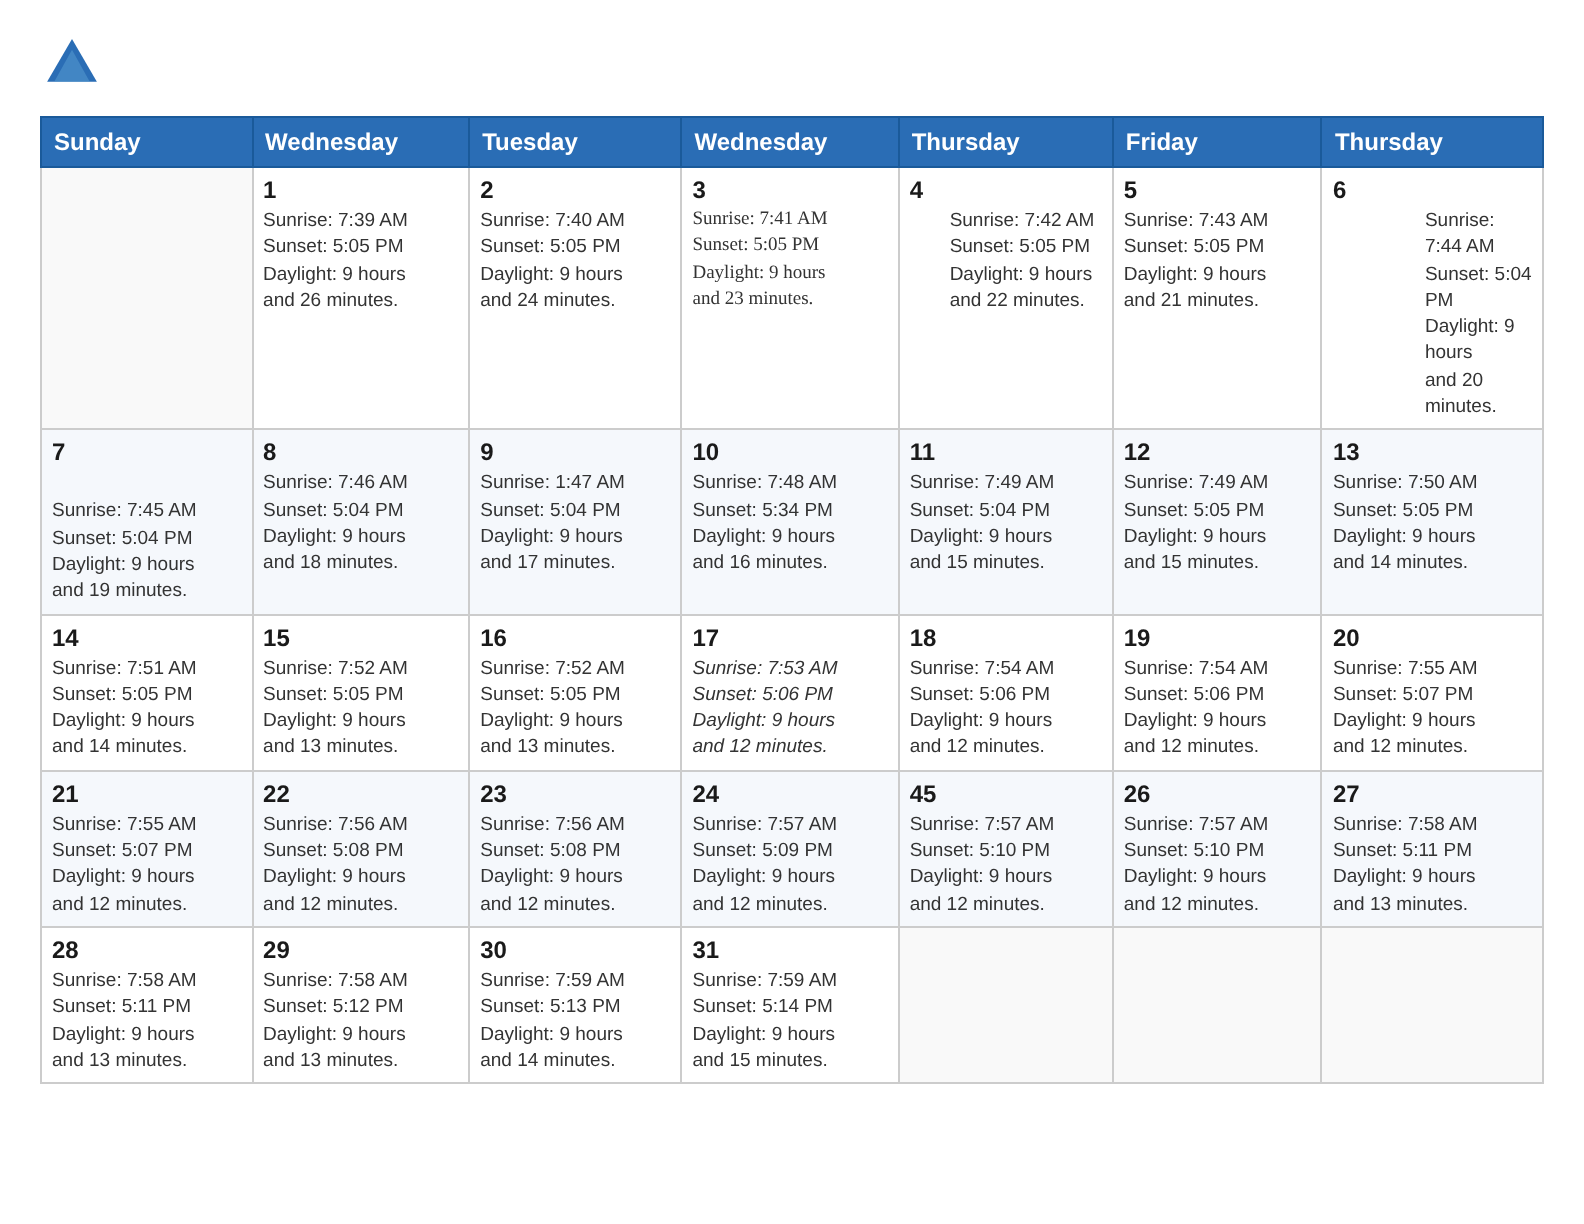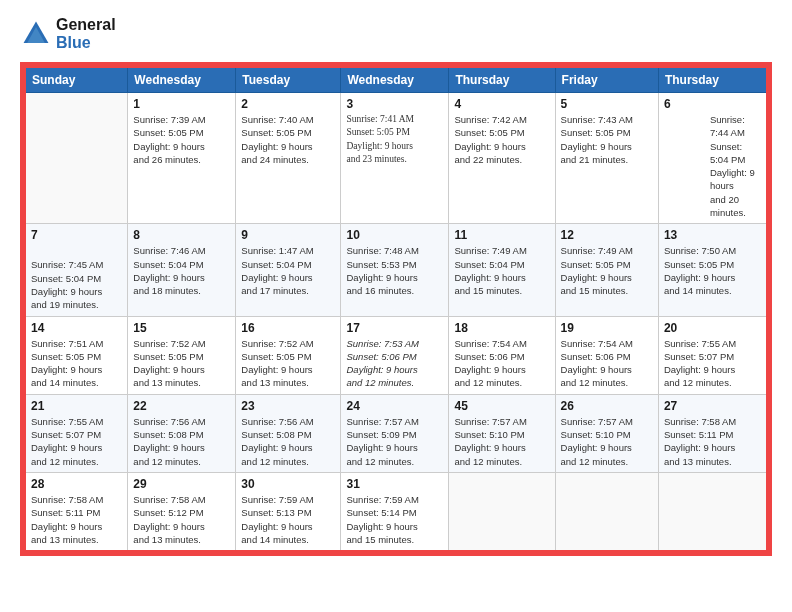--- a/index.html
+++ b/index.html
@@ -40,21 +40,21 @@
       color: #1a1a1a;
       line-height: 1.1;
     }
     .subtitle {
       font-size: 14px;
       color: #444;
     }
     .calendar {
       width: 100%;
       border-collapse: collapse;
-      border: 6px solid #ef4444;
+      border: 1px solid #ef4444;
     }
     .calendar th {
       background: #2a6db5;
       color: #fff;
       font-size: 12px;
       font-weight: bold;
       padding: 5px 6px;
       text-align: left;
       border: 1px solid #1a5a9a;
     }
@@ -93,24 +93,20 @@
 </head>
 <body>
 
 <div class="page">
   <div class="header">
     <div class="logo">
       <svg class="logo-icon" viewBox="0 0 36 36">
         <polygon points="18,4 32,28 4,28" fill="#2a6db5"></polygon>
         <polygon points="18,10 28,28 8,28" fill="#5a9fd4" opacity="0.5"></polygon>
       </svg>
-      <div>
-        <div style="font-size:16px;font-weight:bold;color:#1a1a1a;">General</div>
-        <div style="font-size:16px;font-weight:bold;color:#2a6db5;">Blue</div>
-      </div>
     </div>
     <div class="title-block">
       <div class="month-title"></div>
       <div class="subtitle"></div>
     </div>
   </div>
 
   <table class="calendar">
     <thead>
       <tr>
@@ -142,21 +138,21 @@
           </td>
           <td>
             <span class="day-num">3</span>
             <div class="day-info" style="white-space: pre-line; font-family: Liberation Serif, serif;">Sunrise: 7:41 AM
 Sunset: 5:05 PM
 Daylight: 9 hours
 and 23 minutes.</div>
           </td>
           <td>
             <span class="day-num">4</span>
-            <div class="day-info" style="white-space: pre-line;">Sunrise: 7:42 AM
+            <div class="day-info" style="white-space: pre-line; margin-left: 20px;">Sunrise: 7:42 AM
 Sunset: 5:05 PM
 Daylight: 9 hours
 and 22 minutes.</div>
           </td>
           <td>
             <span class="day-num">5</span>
             <div class="day-info" style="white-space: pre-line;">Sunrise: 7:43 AM
 Sunset: 5:05 PM
 Daylight: 9 hours
 and 21 minutes.</div>
@@ -187,21 +183,21 @@
           <td>
             <span class="day-num">9</span>
             <div class="day-info" style="white-space: pre-line;">Sunrise: 1:47 AM
 Sunset: 5:04 PM
 Daylight: 9 hours
 and 17 minutes.</div>
           </td>
           <td>
             <span class="day-num">10</span>
             <div class="day-info" style="white-space: pre-line;">Sunrise: 7:48 AM
-Sunset: 5:53 PM
+Sunset: 5:34 PM
 Daylight: 9 hours
 and 16 minutes.</div>
           </td>
           <td>
             <span class="day-num">11</span>
             <div class="day-info" style="white-space: pre-line;">Sunrise: 7:49 AM
 Sunset: 5:04 PM
 Daylight: 9 hours
 and 15 minutes.</div>
           </td>

